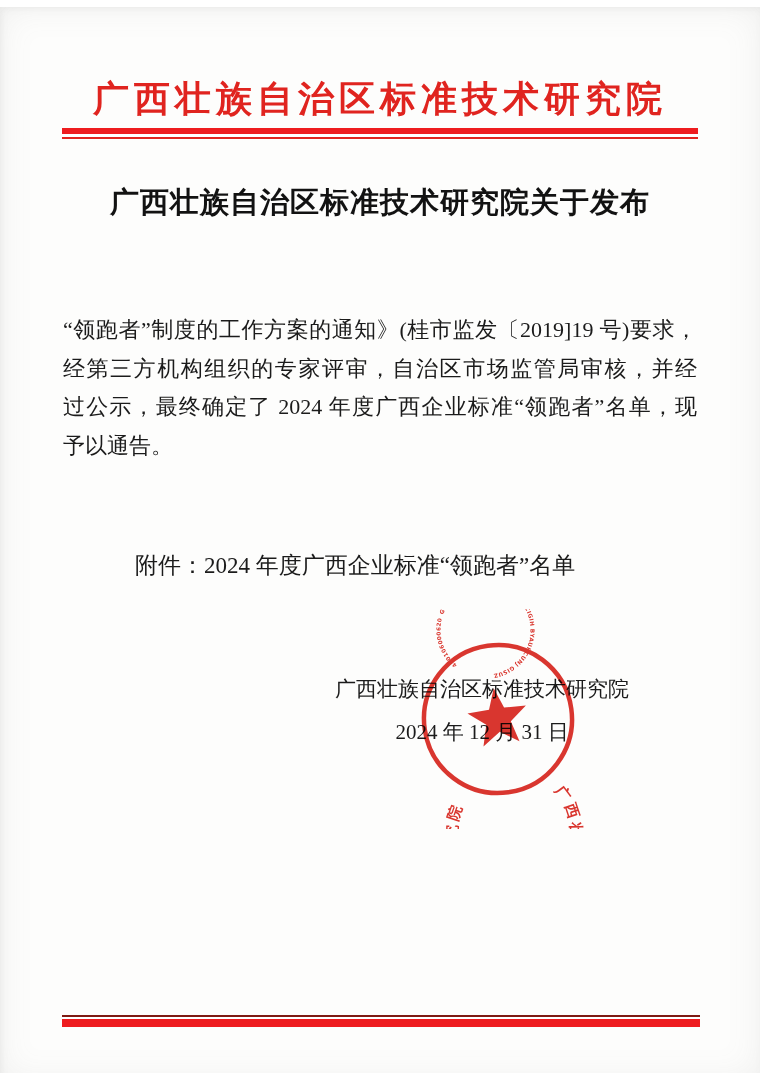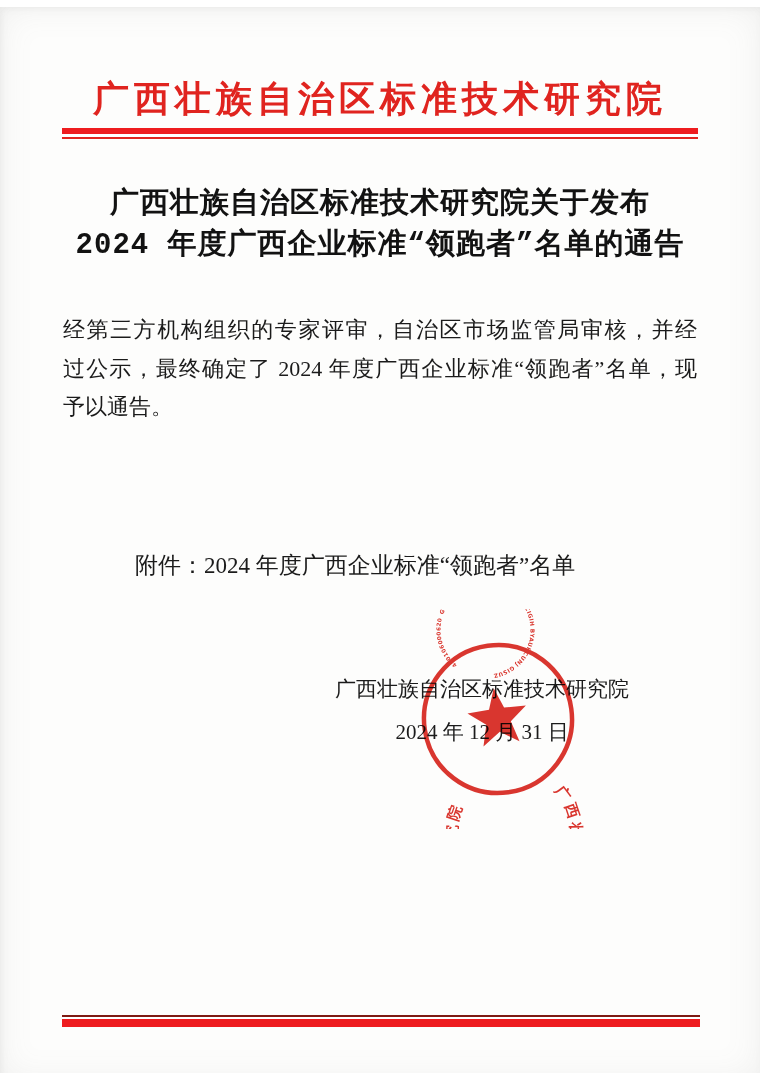--- a/index.html
+++ b/index.html
@@ -94,24 +94,24 @@
 <body>
 
 <div class="page">
 
   <div class="letterhead">广西壮族自治区标准技术研究院</div>
 
   <div class="rule-top"></div>
 
   <div class="doc-title">
     <div>广西壮族自治区标准技术研究院关于发布</div>
-    <div>2024 年度广西企业标准“领跑者”名单的通告</div>
   </div>
 
   <div class="body-block">
+    <div class="body-line jfull">“领跑者”制度的工作方案的通知》(桂市监发〔2019]19 号)要求，</div>
     <div class="body-line jfull">经第三方机构组织的专家评审，自治区市场监管局审核，并经</div>
     <div class="body-line jfull">过公示，最终确定了 2024 年度广西企业标准“领跑者”名单，现</div>
     <div class="body-line">予以通告。</div>
   </div>
 
   <div class="attachment">附件：2024 年度广西企业标准“领跑者”名单</div>
 
   <div class="signature">
     <div>广西壮族自治区标准技术研究院</div>
     <div>2024 年 12 月 31 日</div>

